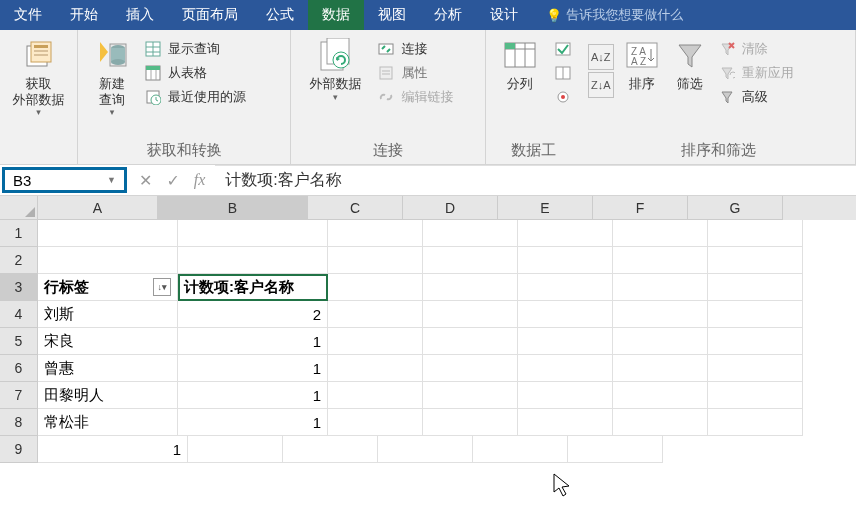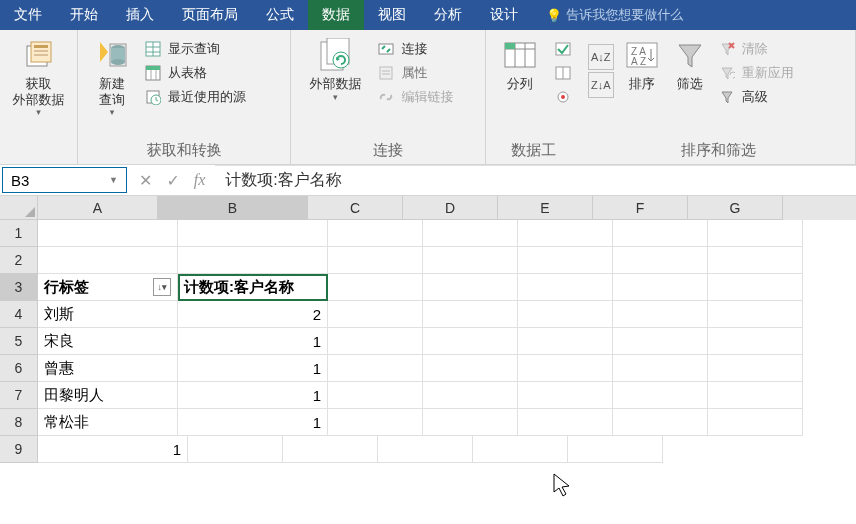--- a/index.html
+++ b/index.html
@@ -22,21 +22,21 @@
 .big-btn .drop { font-size: 9px; color: #666; }
 
 .small-list { display: flex; flex-direction: column; gap: 2px; padding-top: 4px; }
 .small-btn { display: flex; align-items: flex-start; font-size: 13px; color: #333; padding: 2px 4px; cursor: pointer; gap: 6px; }
 .small-btn .mini-icon { width: 18px; height: 18px; display: flex; align-items: center; justify-content: center; }
 
 .sort-pair { display: flex; flex-direction: column; gap: 2px; padding-top: 10px; margin-right: 4px; }
 .sort-mini { width: 26px; height: 26px; border: 1px solid #c0c0c0; display: flex; align-items: center; justify-content: center; font-size: 11px; color: #555; cursor: pointer; }
 
 .fx-bar { display: flex; height: 31px; border-bottom: 1px solid #d4d4d4; align-items: stretch; }
-.name-box { width: 125px; border: 1px solid #0369a1; margin: 2px; display: flex; align-items: center; padding: 0 8px; font-size: 15px; justify-content: space-between; }
+.name-box { width: 125px; border: 3px solid #0369a1; margin: 2px; display: flex; align-items: center; padding: 0 8px; font-size: 15px; justify-content: space-between; }
 .name-box .dd { font-size: 9px; color: #777; }
 .fx-btns { display: flex; align-items: center; padding: 0 10px; gap: 14px; color: #999; }
 .fx-btns span { cursor: pointer; font-size: 16px; }
 .fx-input { flex: 1; border-top: 1px solid #e0e0e0; display: flex; align-items: center; padding: 0 10px; font-size: 16px; color: #333; }
 
 .sheet { display: flex; flex-direction: column; }
 .col-headers { display: flex; height: 24px; background: #e6e6e6; }
 .corner { width: 38px; border-right: 1px solid #ccc; border-bottom: 1px solid #ccc; background: #e6e6e6; position: relative; }
 .corner::after { content: ""; position: absolute; right: 2px; bottom: 2px; border-left: 10px solid transparent; border-bottom: 10px solid #b0b0b0; }
 .ch { border-right: 1px solid #ccc; border-bottom: 1px solid #ccc; display: flex; align-items: center; justify-content: center; font-size: 14px; color: #333; background: #e6e6e6; }

